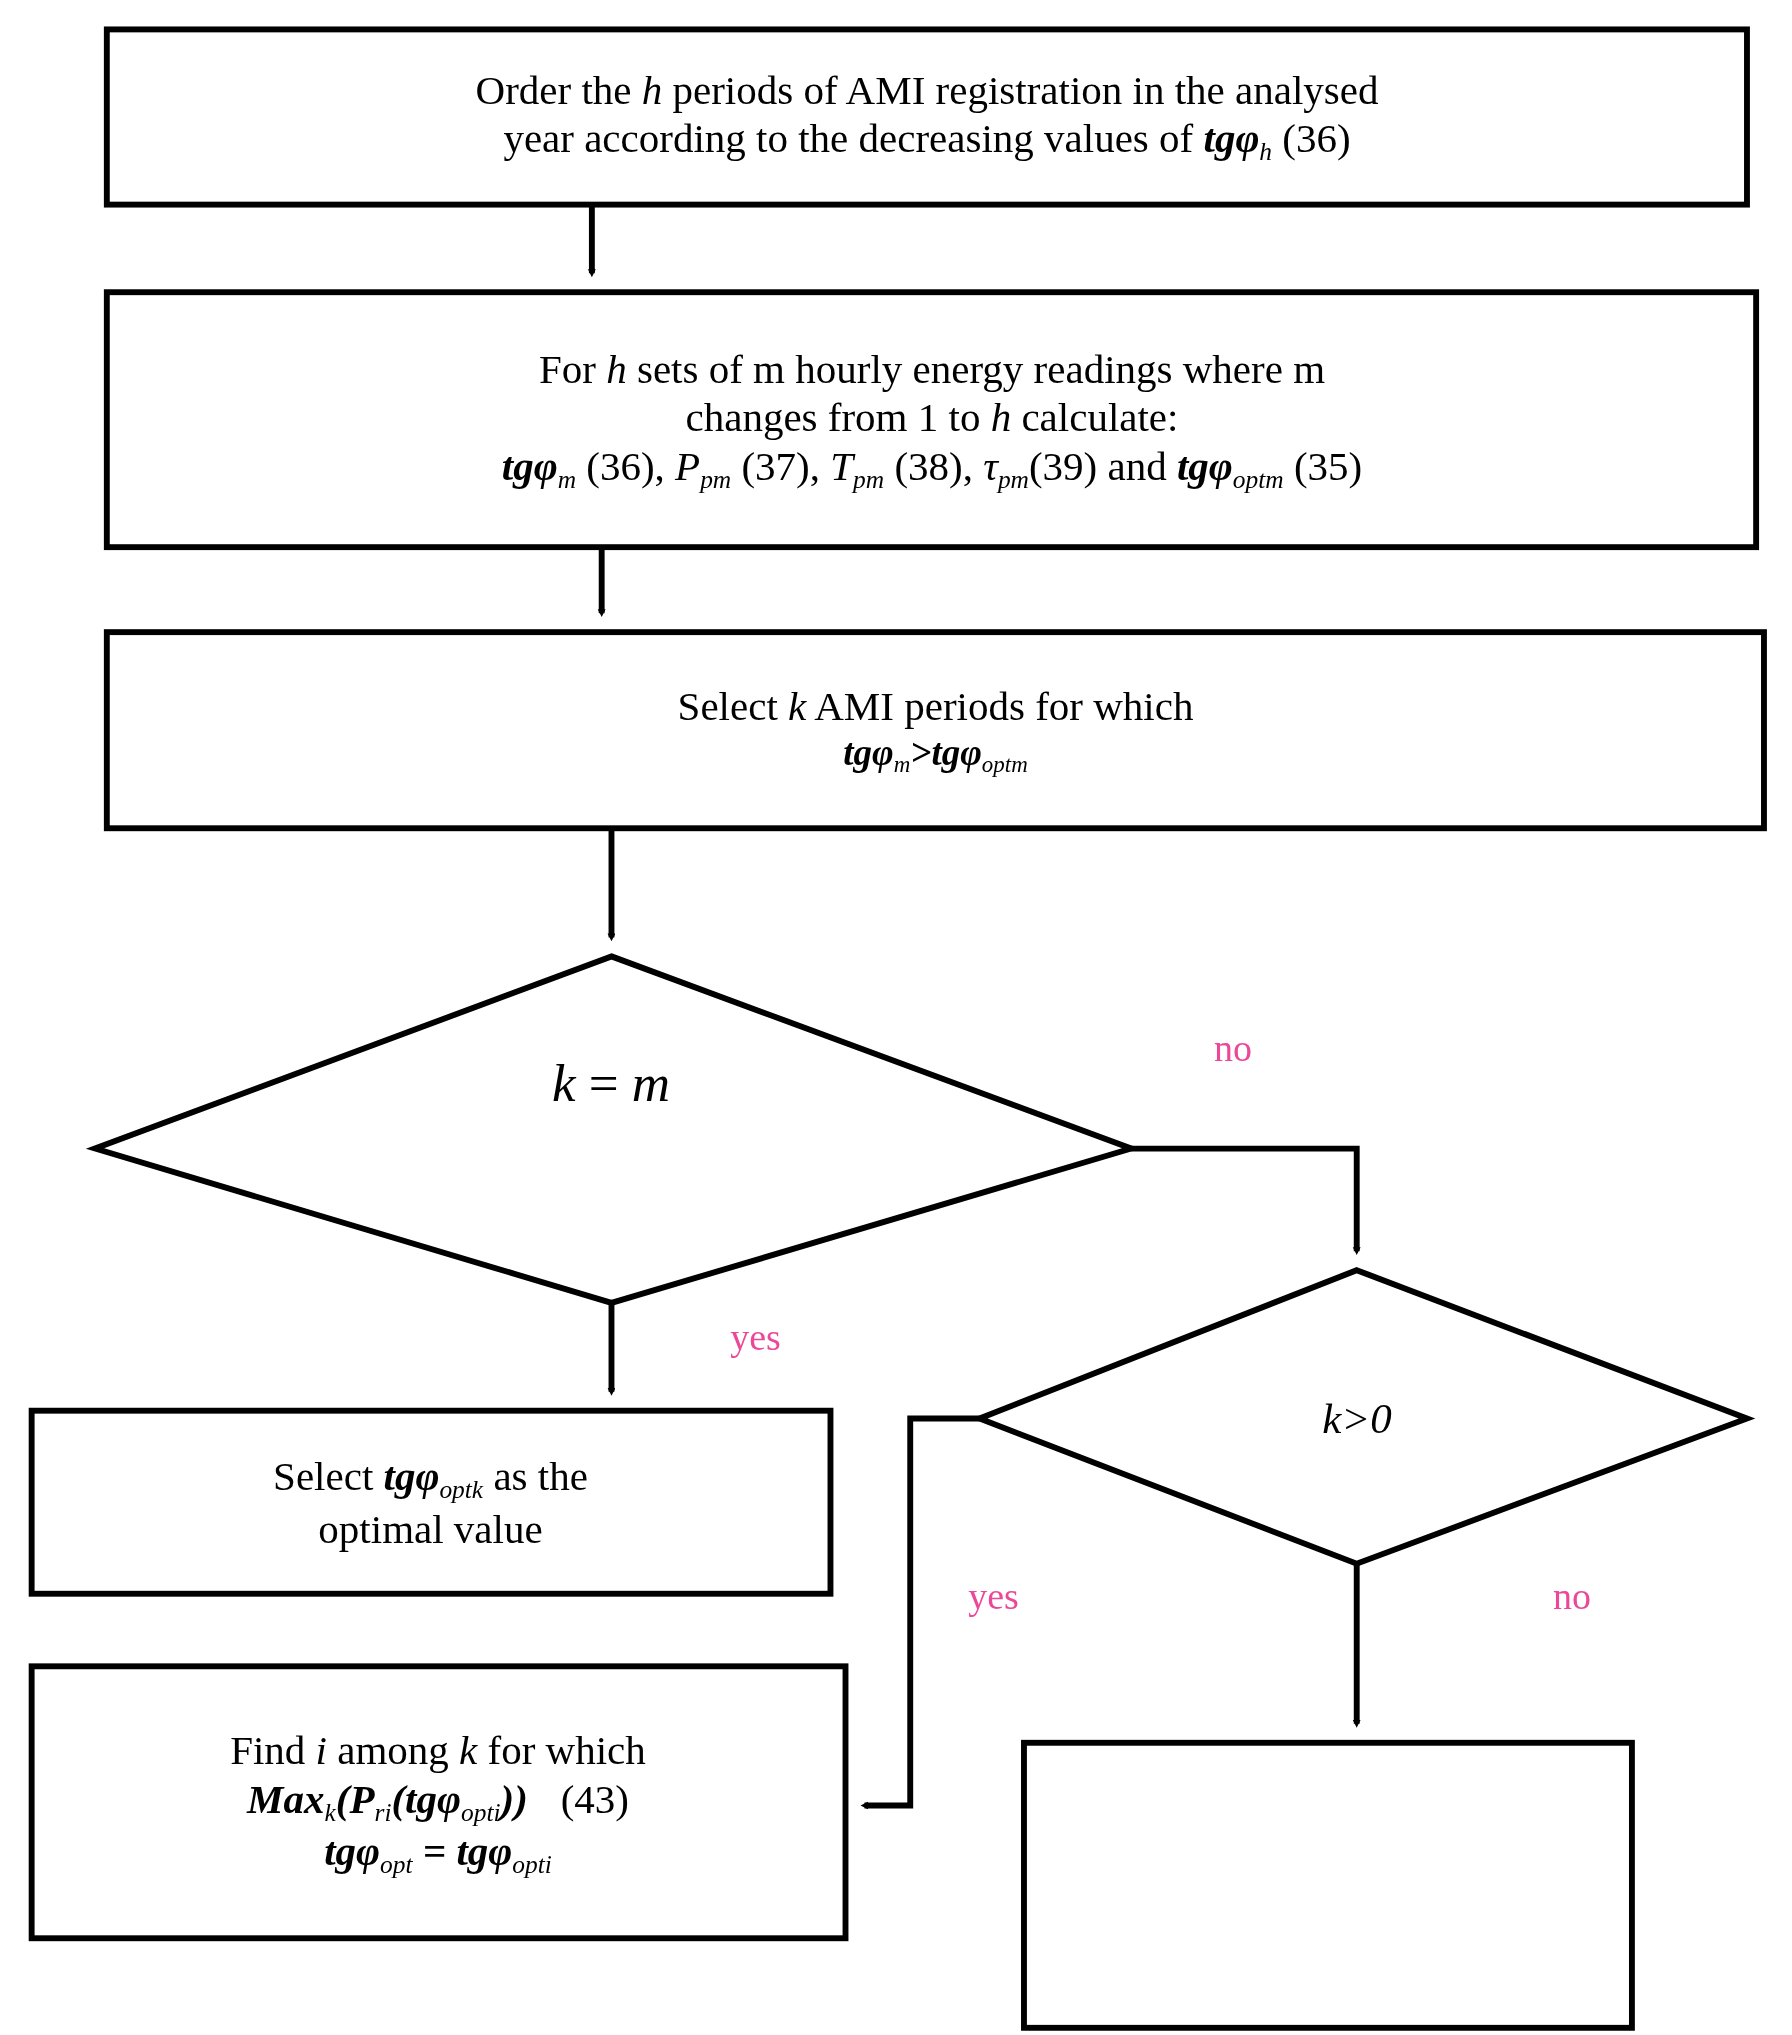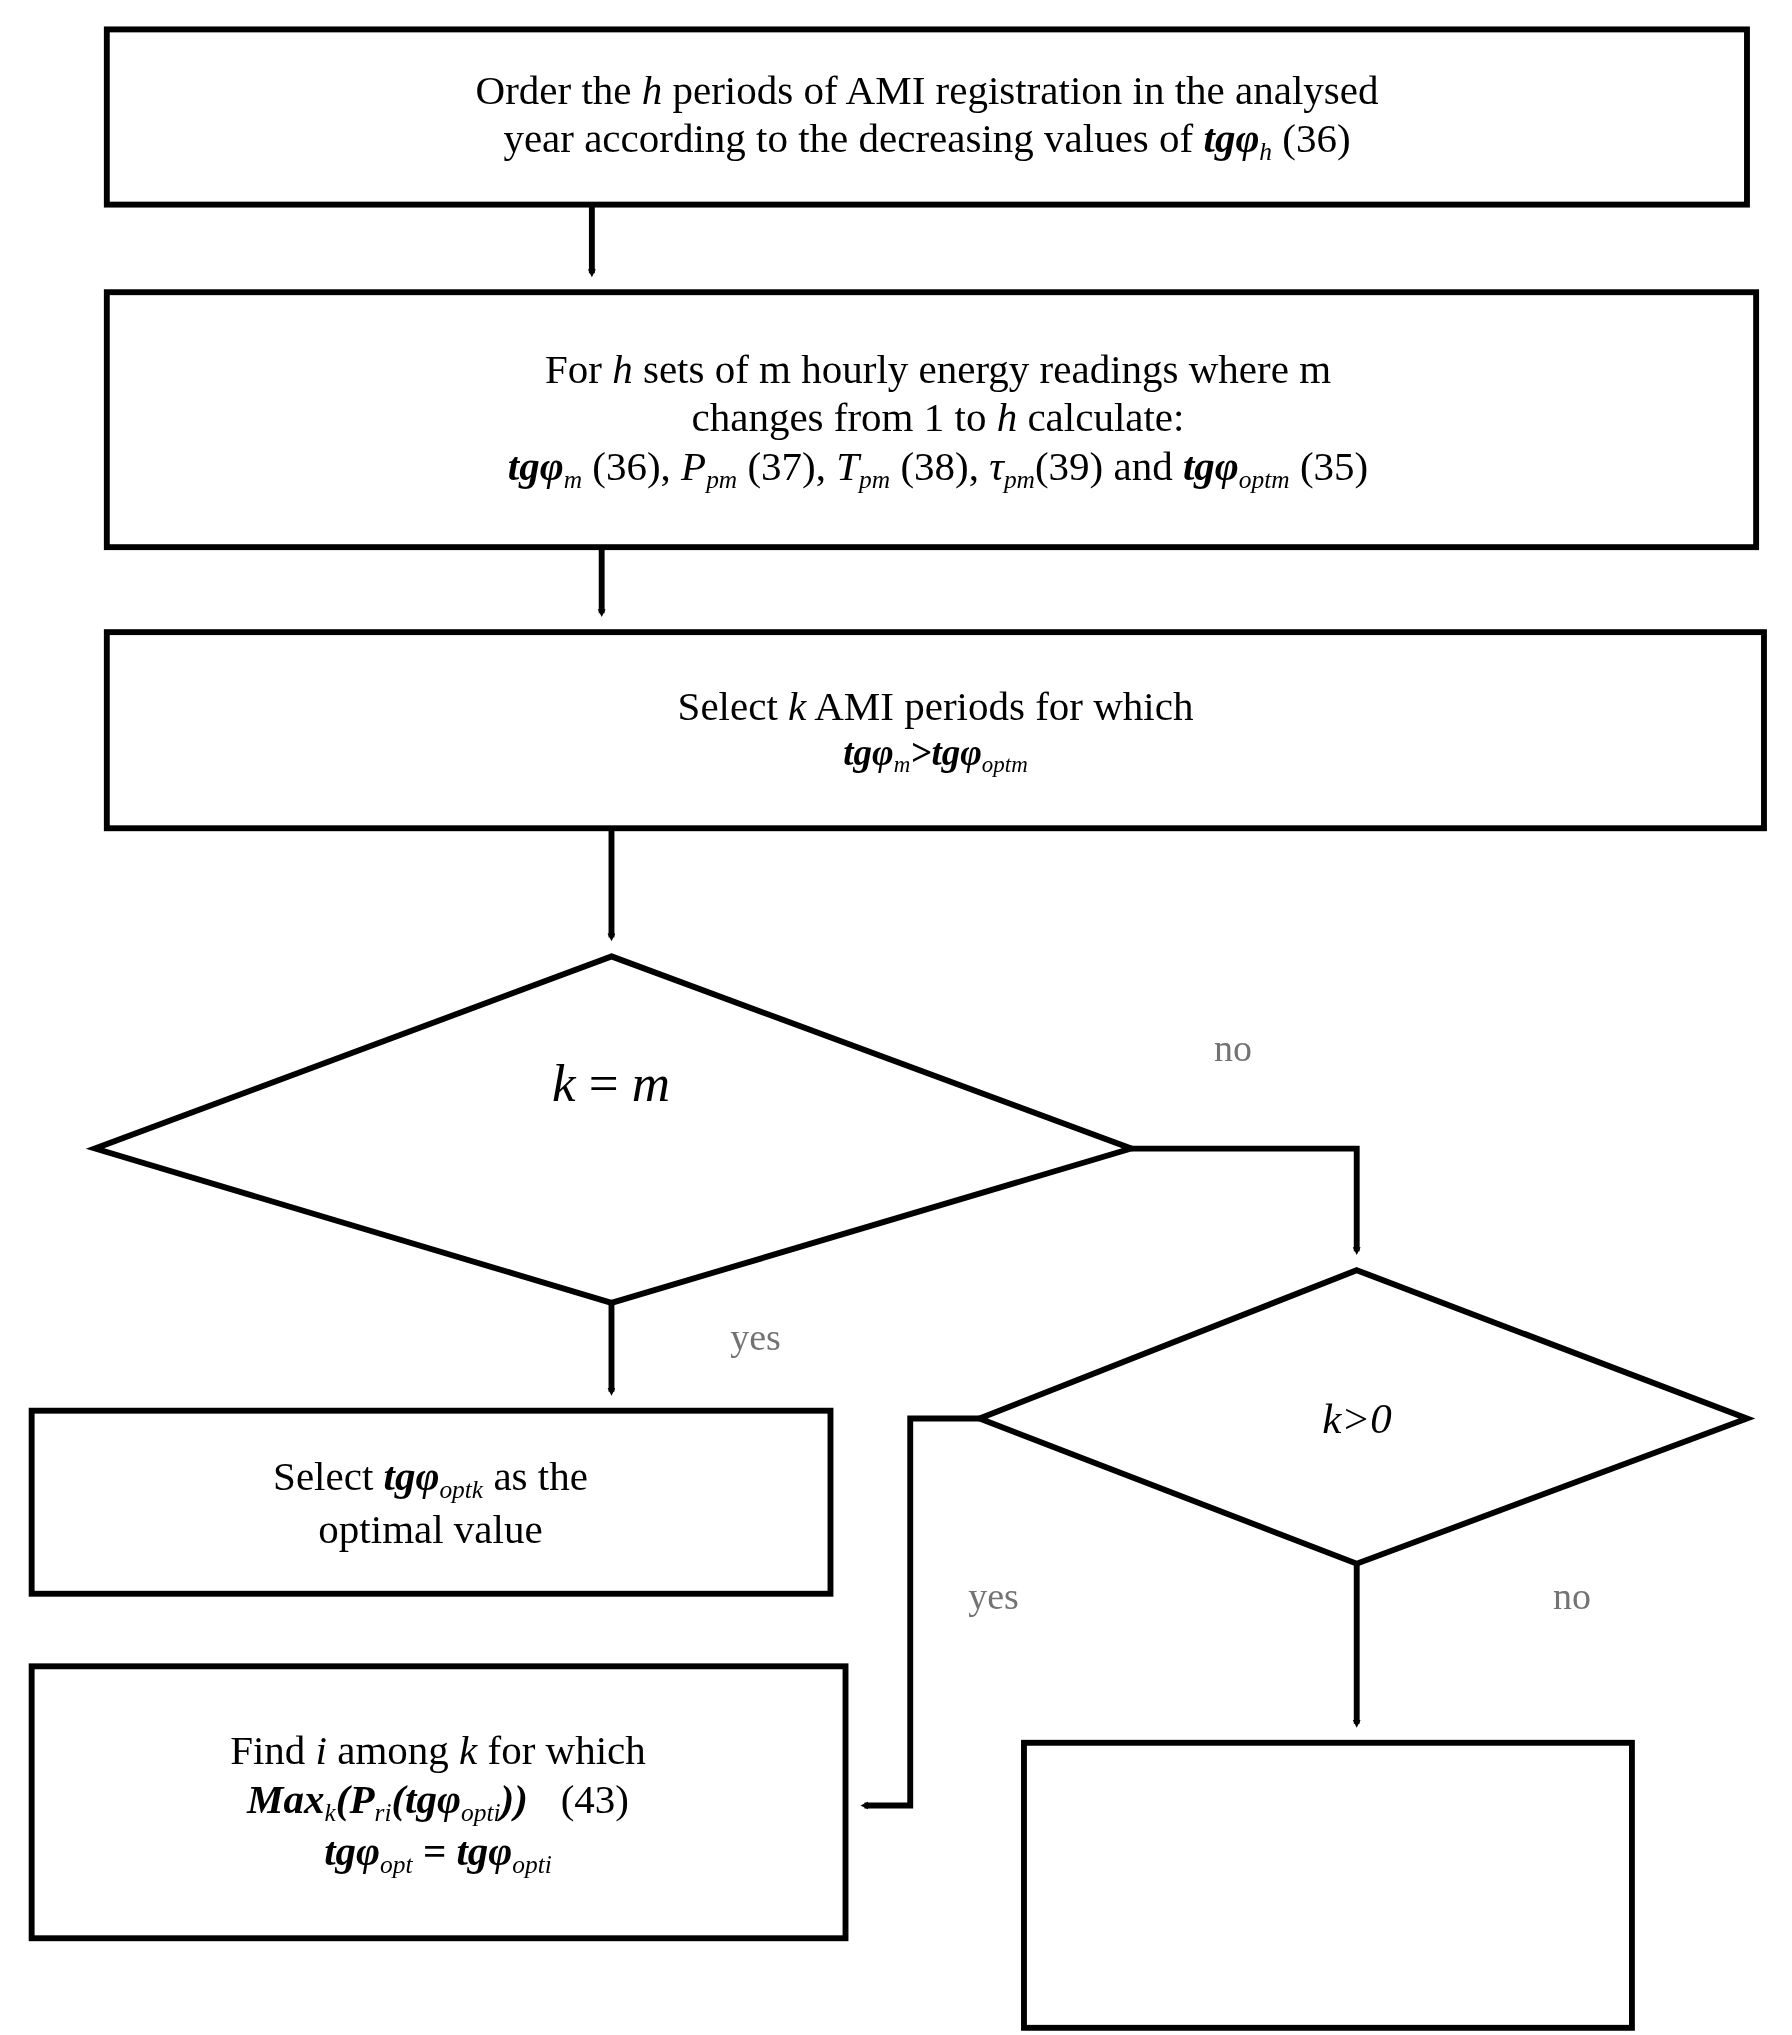--- a/index.html
+++ b/index.html
@@ -33,21 +33,21 @@
     text-align: center;
     color: #000000;
     line-height: 1.18;
     pointer-events: none;
   }
   .box-text { font-size: 41px; }
   .diamond-text { font-size: 41px; }
   .edge-label {
     position: absolute;
     font-size: 38px;
-    color: #737373;
+    color: #ec4899;
     text-align: center;
     white-space: nowrap;
   }
   .ital { font-style: italic; }
   .bi { font-style: italic; font-weight: bold; }
   sub {
     font-size: 0.62em;
     vertical-align: -0.30em;
     font-style: italic;
   }
@@ -99,21 +99,21 @@
 
   <div class="node-text box-text" style="left:118px; top:29px; width:1618px; height:175px;">
     <div class="tline">
       <span>Order the </span><span class="ital">h</span><span> periods of AMI registration in the analysed</span>
     </div>
     <div class="tline">
       <span>year according to the decreasing values of </span><span class="bi">tgφ</span><sub>h</sub><span> (36)</span>
     </div>
   </div>
 
-  <div class="node-text box-text" style="left:124px; top:292px; width:1628px; height:255px;">
+  <div class="node-text box-text" style="left:118px; top:292px; width:1628px; height:255px;">
     <div class="tline">
       <span>For </span><span class="ital">h</span><span> sets of m hourly energy readings where m</span>
     </div>
     <div class="tline">
       <span>changes from 1 to </span><span class="ital">h</span><span> calculate:</span>
     </div>
     <div class="tline">
       <span class="bi">tgφ</span><sub>m</sub><span> (36), </span><span class="ital">P</span><sub>pm</sub><span> (37), </span><span class="ital">T</span><sub>pm</sub><span> (38), </span><span class="ital">τ</span><sub>pm</sub><span>(39) and </span><span class="bi">tgφ</span><sub>optm</sub><span> (35)</span>
     </div>
   </div>

